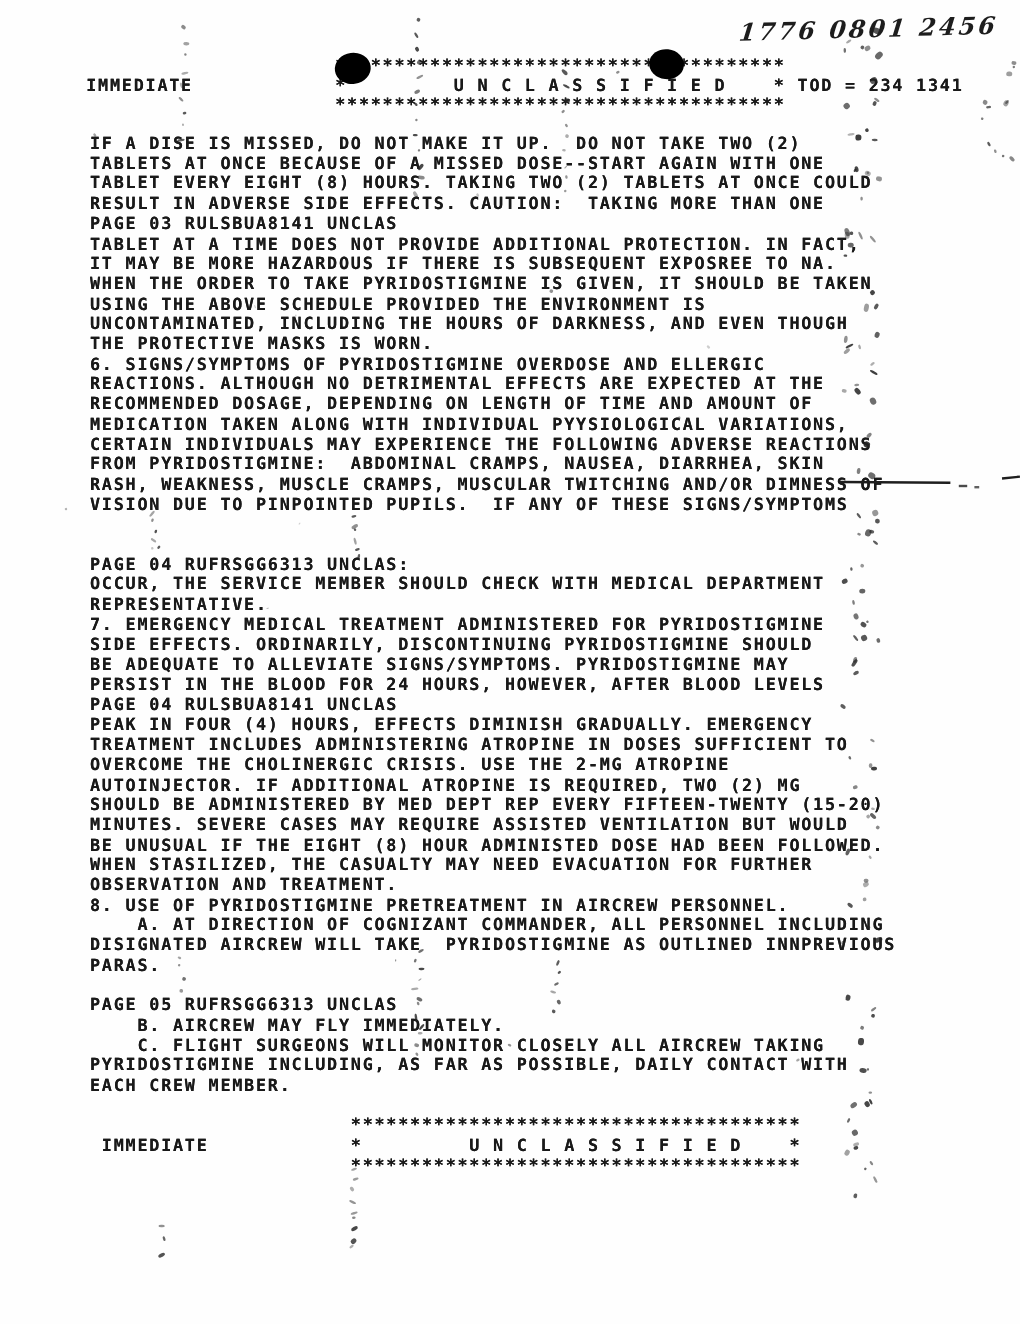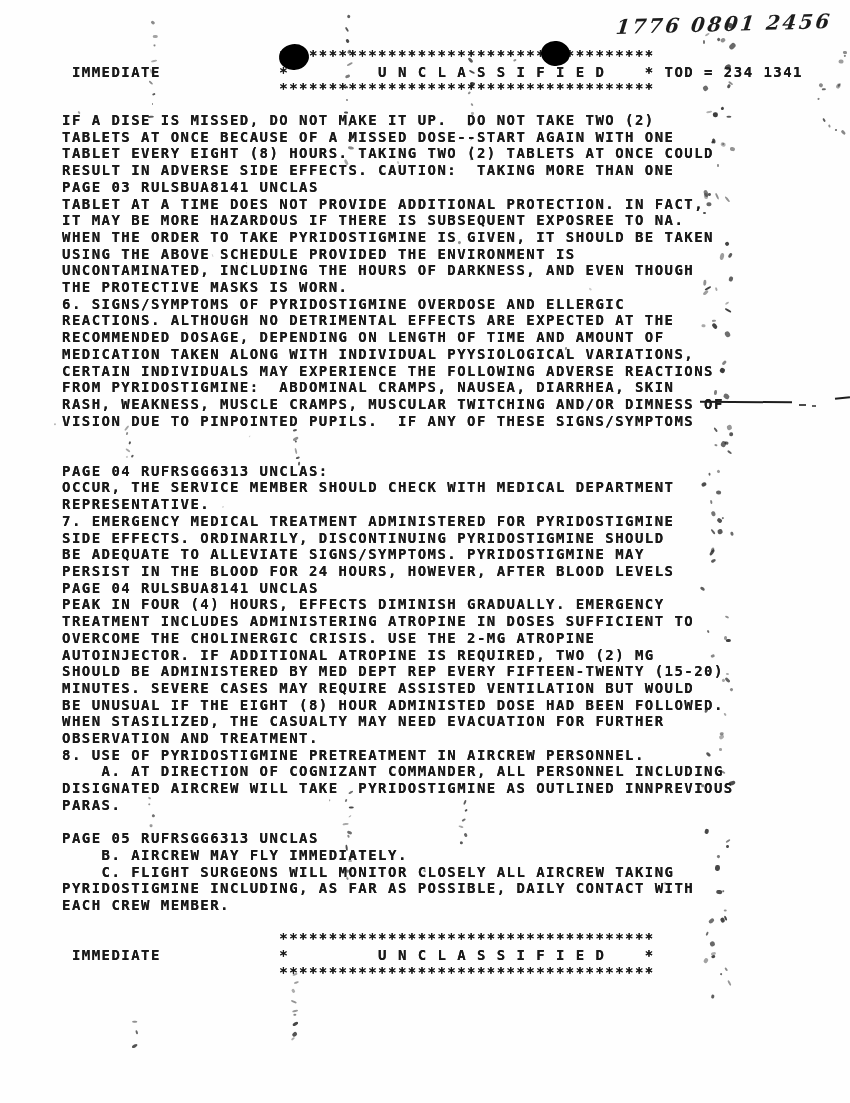--- a/index.html
+++ b/index.html
@@ -16,21 +16,21 @@
     font-family:"DejaVu Sans Mono", monospace;
     font-size:14px;
     font-weight:bold;
     line-height:16.7px;
     letter-spacing:1.45px;
     color:#191919;
     text-shadow:0 0 0.45px #2a2a2a;
     white-space:pre;
   }
   .doc-header{left:62px;top:47px;}
-  .doc-body{left:62px;top:112px;}
+  .doc-body{left:75px;top:112px;}
   .handwriting{
     position:absolute;
     left:616px;top:12px;
     font-family:"DejaVu Serif", serif;
     font-style:italic;
     font-size:20px;
     font-weight:bold;
     color:#1d1d1d;
     letter-spacing:2.5px;
     transform:rotate(-1.6deg) skewX(-8deg);

